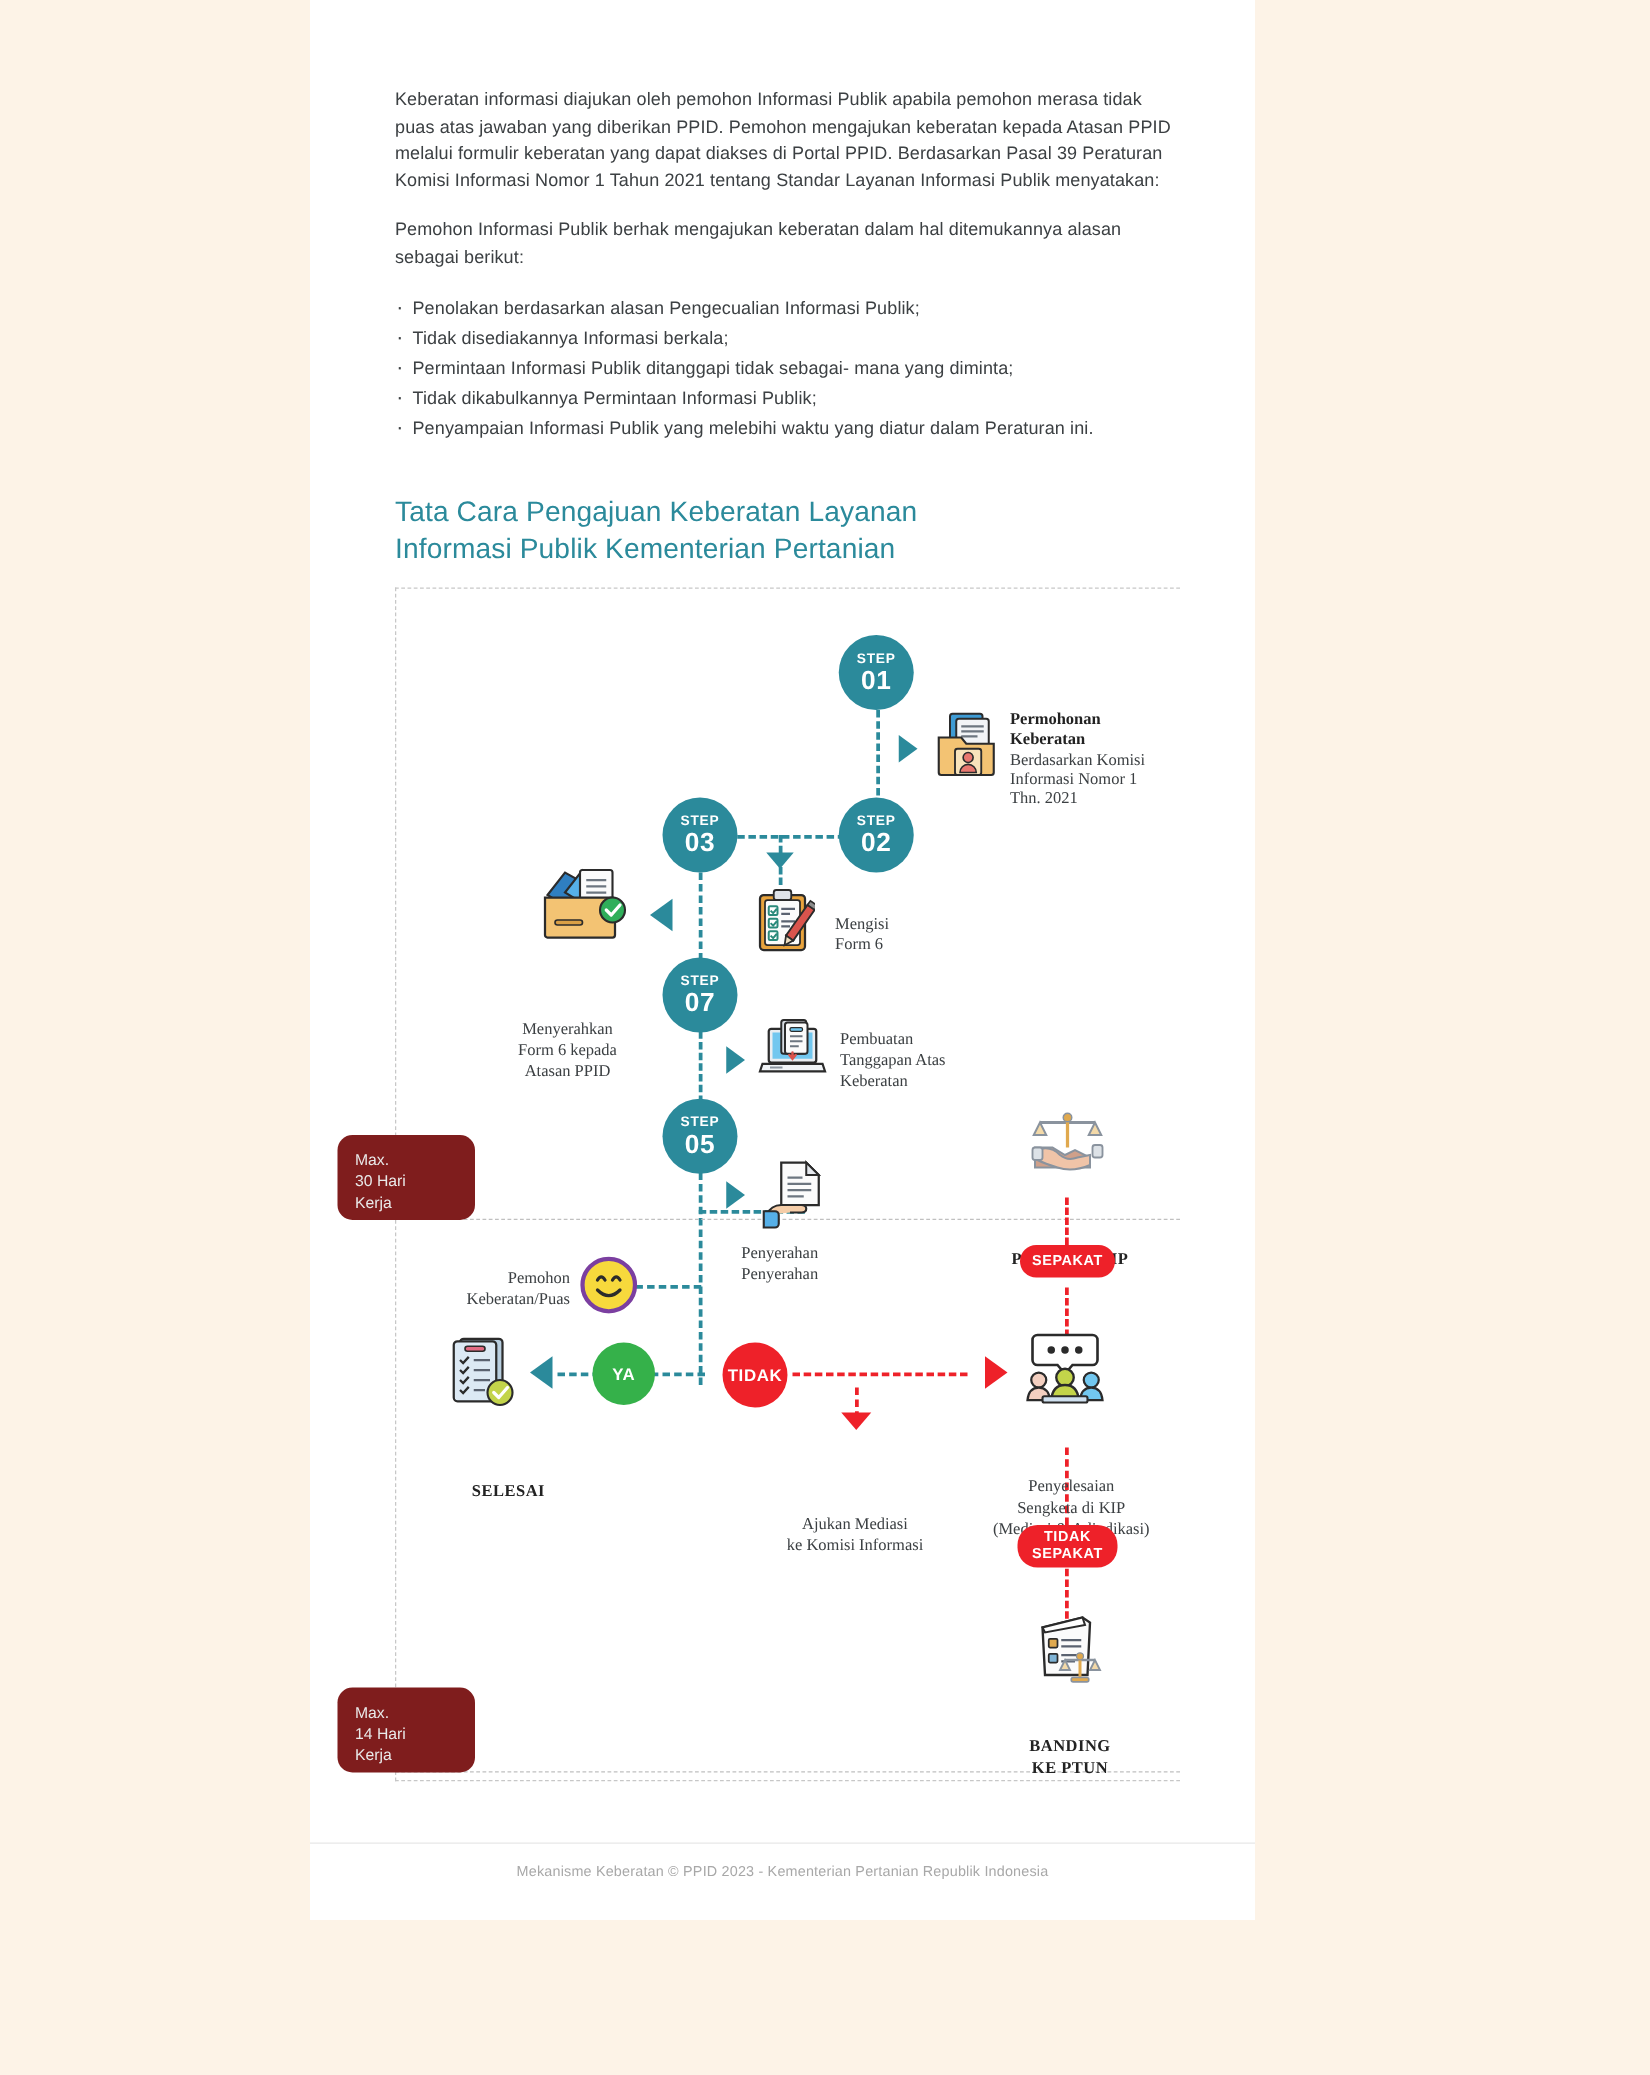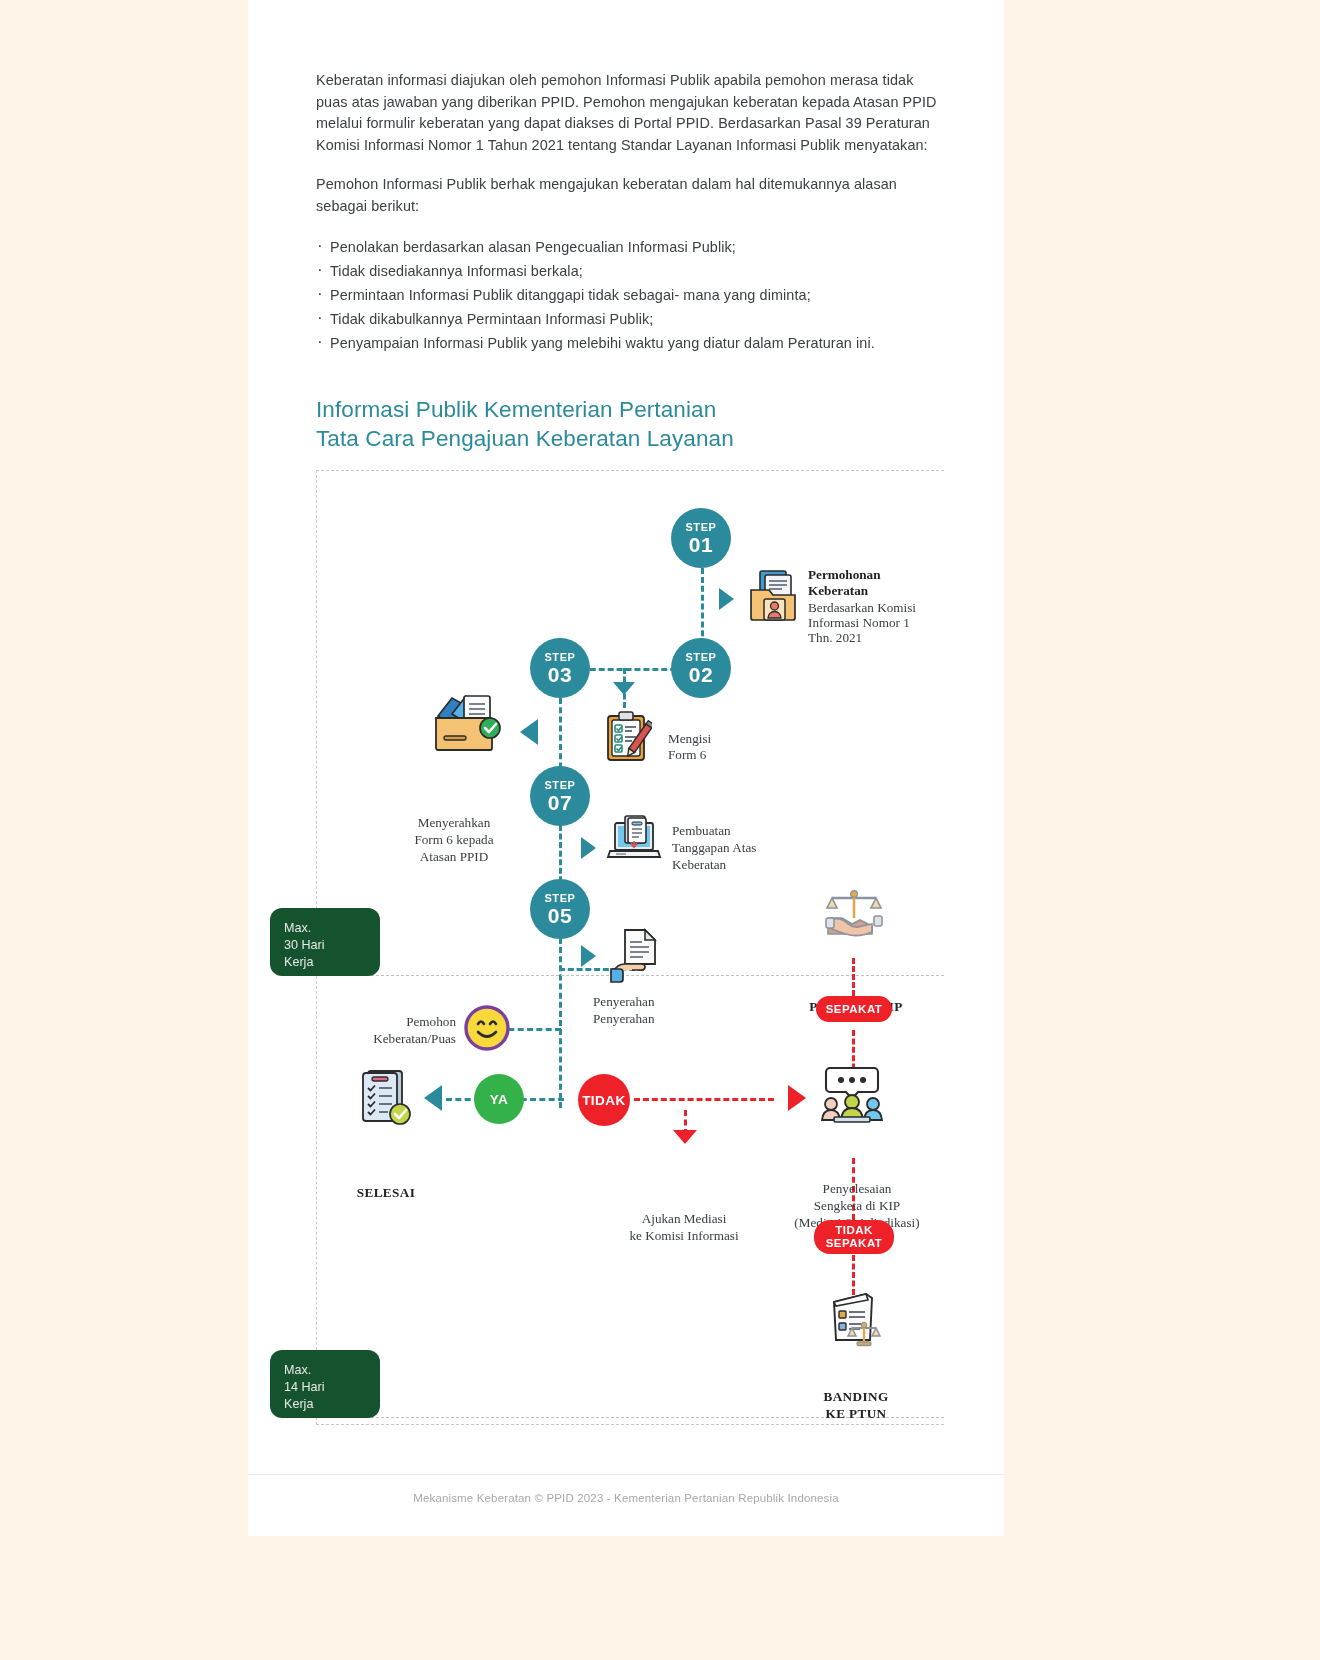--- a/index.html
+++ b/index.html
@@ -53,21 +53,21 @@
   }
   .step .s1 { font-size:11px; font-weight:700; letter-spacing:0.6px; }
   .step .s2 { font-size:21px; font-weight:800; margin-top:1px; letter-spacing:0.5px; }
 
   .label { position:absolute; font-size:13.2px; line-height:17px; color:#3c4043;font-family:Liberation Serif, serif; }
   .label.bold { font-weight:700; color:#222; }
   .label.center { text-align:center;margin-top:46px; }
   .label.right { text-align:right; }
 
   .grayblock {
-    position:absolute; background:#14532d; border-radius:12px;
+    position:absolute; background:#7f1d1d; border-radius:12px;
     color:#e9e9e9; font-size:12.6px; line-height:17px; padding:12px 0 12px 14px;
   }
 
   .pill {
     position:absolute; background:#ee2129; color:#fff; border-radius:16px;
     font-size:11.5px; font-weight:700; letter-spacing:0.5px;
     display:flex; align-items:center; justify-content:center; text-align:center;
     line-height:13px;
   }
   .circlebadge {
@@ -118,22 +118,22 @@
 
     <ul class="bullets">
       <li>Penolakan berdasarkan alasan Pengecualian Informasi Publik;</li>
       <li>Tidak disediakannya Informasi berkala;</li>
       <li>Permintaan Informasi Publik ditanggapi tidak sebagai- mana yang diminta;</li>
       <li>Tidak dikabulkannya Permintaan Informasi Publik;</li>
       <li>Penyampaian Informasi Publik yang melebihi waktu yang diatur dalam Peraturan ini.</li>
     </ul>
 
     <div class="heading">
+      <div>Tata Cara Pengajuan Keberatan Layanan</div>
       <div>Informasi Publik Kementerian Pertanian</div>
-      <div>Tata Cara Pengajuan Keberatan Layanan</div>
     </div>
   </div>
 </div>
 
 <div class="diagram">
 
   <div class="dashed-frame"></div>
 
   <div class="dash-v" style="left:385px; top:98px; height:95px;"></div>
   <div class="dash-h" style="left:247px; top:198px; width:140px;"></div>
@@ -306,21 +306,21 @@
       <path d="M10 38 l2.5 2.5 l4.5 -5" stroke="#2b2b2b" stroke-width="1.8" fill="none"></path>
       <path d="M10 46 l2.5 2.5 l4.5 -5" stroke="#2b2b2b" stroke-width="1.8" fill="none"></path>
       <line x1="21" y1="22" x2="34" y2="22" stroke="#5a6270" stroke-width="1.8"></line>
       <line x1="21" y1="30" x2="34" y2="30" stroke="#5a6270" stroke-width="1.8"></line>
       <line x1="21" y1="38" x2="34" y2="38" stroke="#5a6270" stroke-width="1.8"></line>
       <line x1="21" y1="46" x2="30" y2="46" stroke="#5a6270" stroke-width="1.8"></line>
       <circle cx="42" cy="48" r="10" fill="#c3d44a" stroke="#2b2b2b" stroke-width="1.7"></circle>
       <path d="M37 48 l4 4 l7 -8" stroke="#fff" stroke-width="2.6" fill="none" stroke-linecap="round" stroke-linejoin="round"></path>
     </svg>
   </div>
-  <div class="label bold center" style="left:20px; top:668px; width:100px; letter-spacing:0.4px;">SELESAI</div>
+  <div class="label bold center" style="left:20px; top:668px; width:100px; letter-spacing:0.4px;text-align:right;">SELESAI</div>
 
   <div class="label center" style="left:288px; top:694px; width:160px;">Ajukan Mediasi</div>
   <div class="label center" style="left:288px; top:711px; width:160px;">ke Komisi Informasi</div>
 
   <div class="icon" style="left:508px; top:418px;">
     <svg width="60" height="58" viewBox="0 0 60 58">
       <line x1="8" y1="10" x2="52" y2="10" stroke="#8a939e" stroke-width="2.4"></line>
       <line x1="30" y1="6" x2="30" y2="30" stroke="#e0a94e" stroke-width="2.6"></line>
       <circle cx="30" cy="6" r="3.4" fill="#e0a94e" stroke="#8a939e" stroke-width="1.2"></circle>
       <path d="M8 10 l-5 10 h10 z" fill="#f3d9a8" stroke="#8a939e" stroke-width="1.6"></path>

